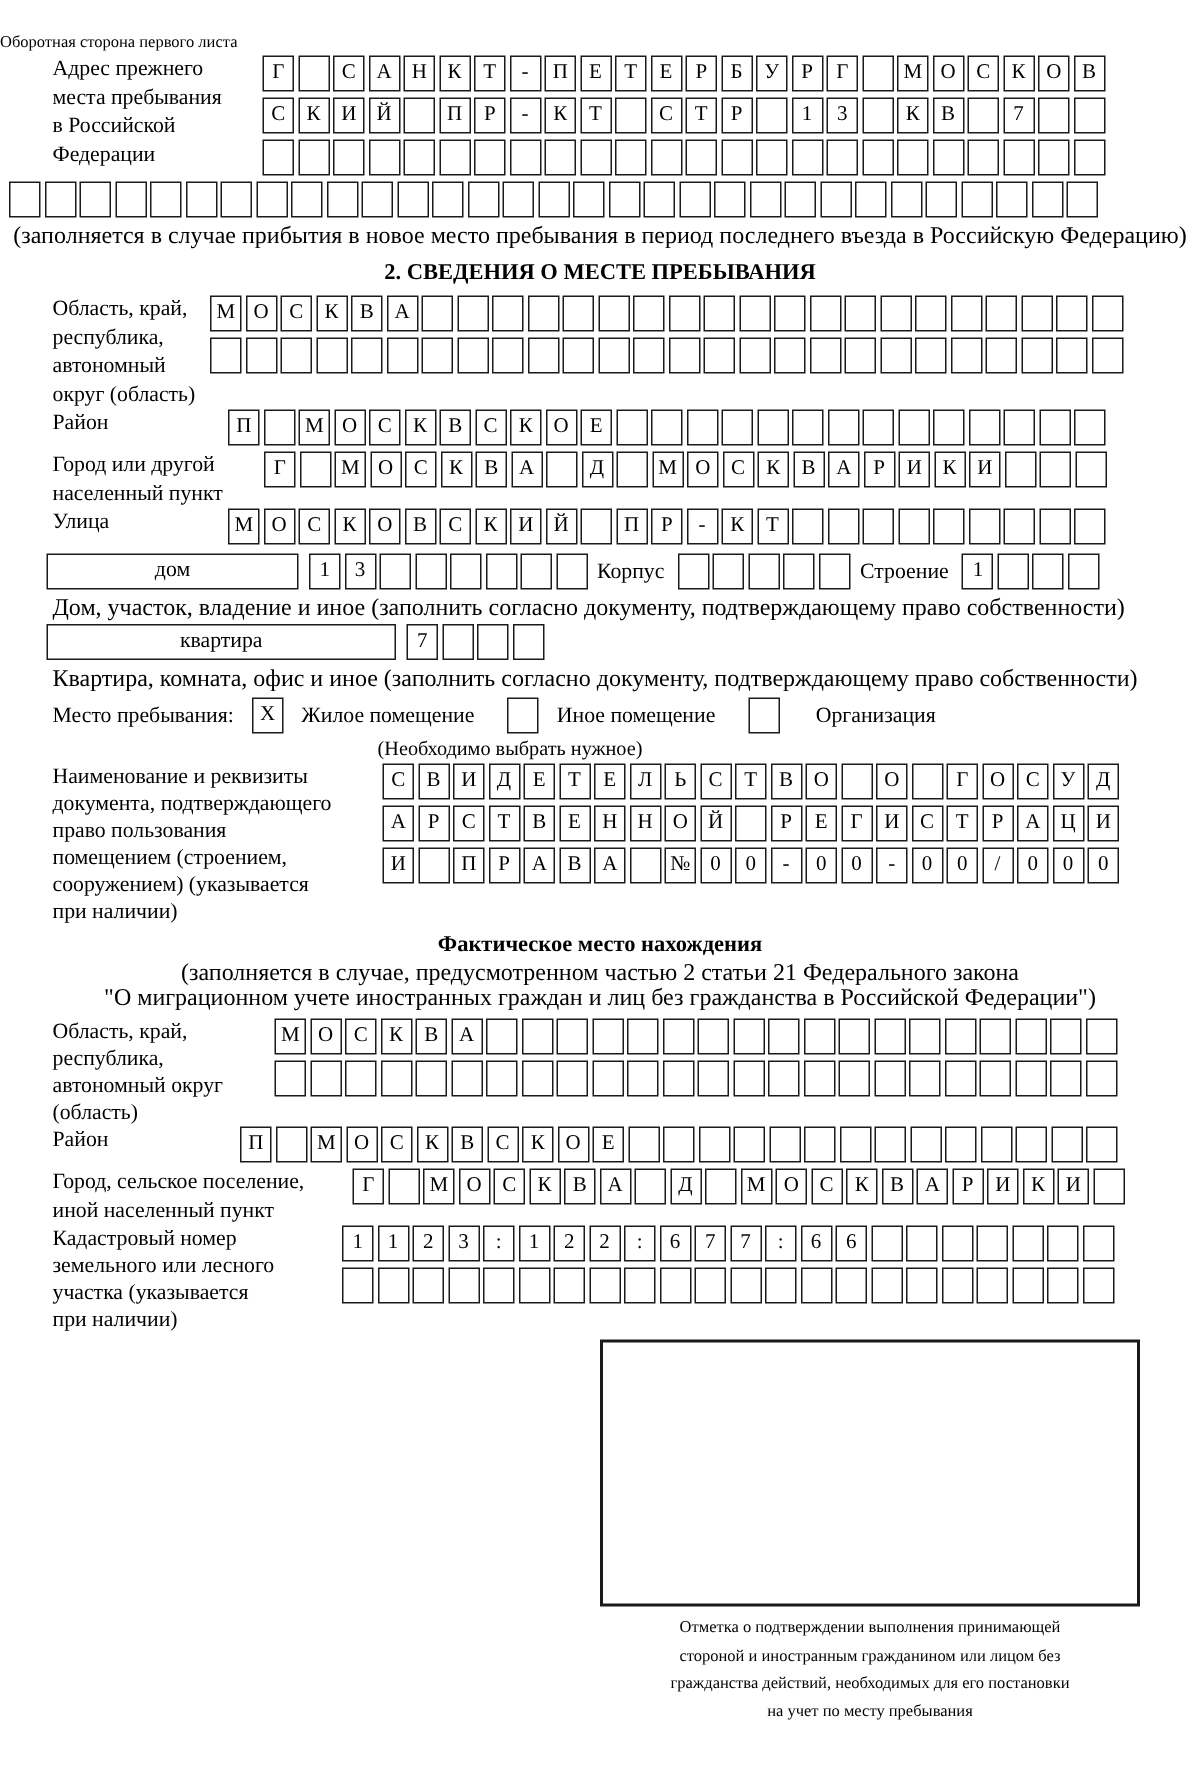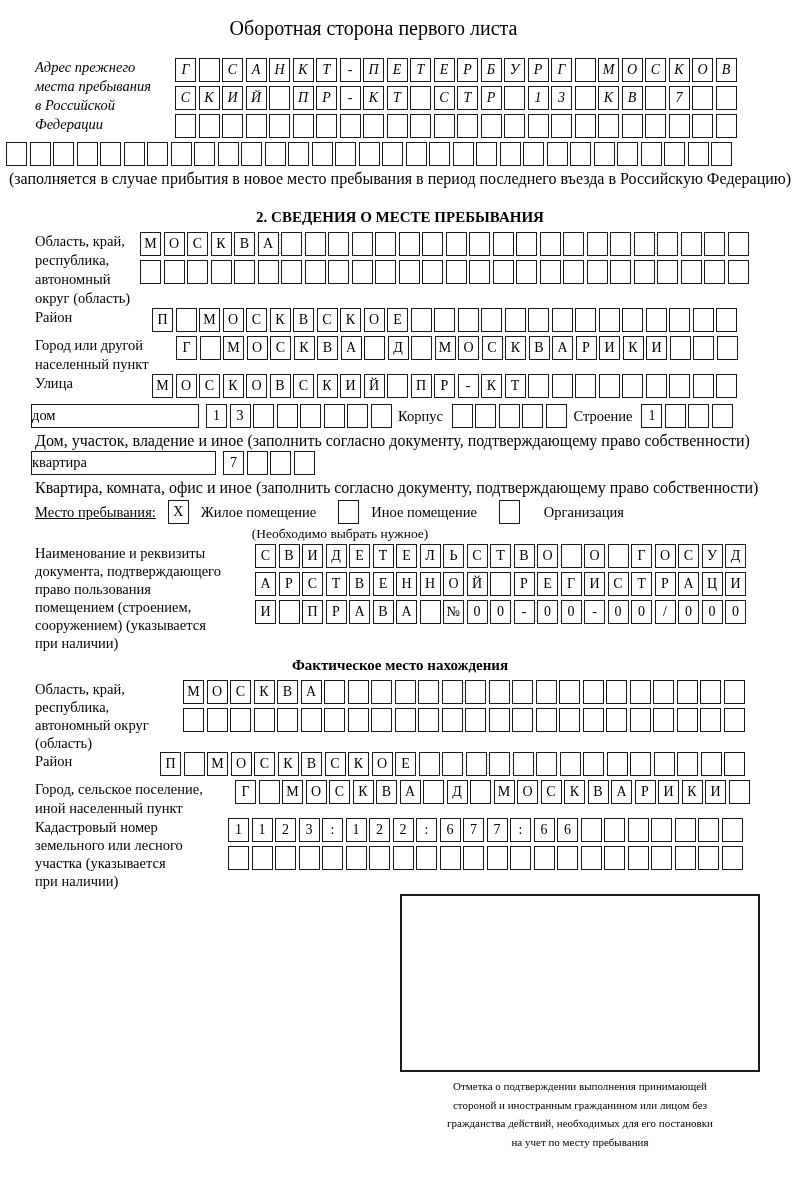--- a/index.html
+++ b/index.html
@@ -4,74 +4,74 @@
 <style>
   * { box-sizing: border-box; }
   html,body { margin:0; padding:0; }
   body {
     width:800px; height:1180px; overflow:hidden;
     background:#ffffff; color:#000;
     font-family:"Liberation Serif", serif;
   }
   .page { position:relative; width:800px; height:1180px; }
 
-  .header-note { margin:20px 53px 0 0; text-align:center; font-size:20px; line-height:17px; }
+  .header-note { margin:20px 53px 0 0; text-align:left; font-size:11px; line-height:17px; }
 
   .field { display:flex; align-items:flex-start; margin-left:35px; }
   .label { font-size:14.5px; line-height:19px; white-space:pre-line; flex-shrink:0; }
   .label.tight { line-height:18px; }
   .w140{width:140px;} .w105{width:105px;} .w117{width:117px;} .w141{width:141px;}
   .w220{width:220px;} .w148{width:148px;} .w125{width:125px;} .w200{width:200px;} .w193{width:193px;}
 
   .cells { white-space:nowrap; height:24px; margin-bottom:4px; }
   .cell {
     display:inline-block; width:21px; height:24px;
     border:1.5px solid #1a1a1a; margin-right:2.5px;
     text-align:center; font-size:14px; line-height:21px; vertical-align:top;
   }
   .fullrow { margin-left:6px; }
 
   .caption { text-align:center; font-size:16px; line-height:17px; white-space:pre-line; }
   .caption-left { text-align:left; margin-left:35px; }
 
   .title { text-align:center; font-weight:bold; font-size:15px; line-height:19px; }
-  .title2 { margin:21px 0 5px 0; }
+  .title2 { margin:7px 0 5px 0; }
   .title3 { margin-top:4px; }
 
   .house-row { display:flex; align-items:flex-start; margin-left:31px; margin-top:2px; }
   .widebox {
     border:1.5px solid #1a1a1a; height:24px; line-height:21px;
-    font-size:14.5px; flex-shrink:0; margin-right:7px;
+    text-align:center; font-size:14.5px; flex-shrink:0; margin-right:7px;
   }
-  .w-dom { width:168px; } .w-kv { width:185px; }
+  .w-dom { width:168px; } .w-kv { width:233px; }
   .inline-label { font-size:14.5px; line-height:24px; margin:0 9px 0 4px; }
 
   .stay-row { display:flex; align-items:center; margin-left:35px; margin-top:4px; height:24px; font-size:14.5px; }
-  .stay-label { margin-right:12px;text-decoration:underline; }
+  .stay-label { margin-right:12px; }
   .checkbox {
     display:inline-block; width:21px; height:24px; flex-shrink:0;
     border:1.5px solid #1a1a1a; text-align:center; line-height:21px; font-size:14px; margin-right:12px;
   }
   .opt-label { margin-right:22px;text-align:right; }
   .opt-3 { margin-left:12px; }
   .note { margin:1px 0 0 205px; width:270px; text-align:center; font-size:13.5px; line-height:17px; }
 
   .mt2{margin-top:2px;} .mt5{margin-top:5px;}
 
   .stamp-box { margin:4px 0 0 400px; width:360px; height:178px; border:2px solid #1a1a1a; }
   .stamp-caption { margin:5px 0 0 388px; width:384px; text-align:center; font-size:11px; line-height:18.5px; white-space:pre-line; }
 </style>
 </head>
 <body>
 
 <div class="page">
 
   <div class="header-note">Оборотная сторона первого листа</div>
 
-  <div class="field" style="margin-top:21px;font-style:italic;">
+  <div class="field" style="">
     <div class="label w140">Адрес прежнего
 места пребывания
 в Российской
 Федерации</div>
     <div>
       <div class="cells"><span class="cell">Г</span><span class="cell"></span><span class="cell">С</span><span class="cell">А</span><span class="cell">Н</span><span class="cell">К</span><span class="cell">Т</span><span class="cell">-</span><span class="cell">П</span><span class="cell">Е</span><span class="cell">Т</span><span class="cell">Е</span><span class="cell">Р</span><span class="cell">Б</span><span class="cell">У</span><span class="cell">Р</span><span class="cell">Г</span><span class="cell"></span><span class="cell">М</span><span class="cell">О</span><span class="cell">С</span><span class="cell">К</span><span class="cell">О</span><span class="cell">В</span></div>
       <div class="cells"><span class="cell">С</span><span class="cell">К</span><span class="cell">И</span><span class="cell">Й</span><span class="cell"></span><span class="cell">П</span><span class="cell">Р</span><span class="cell">-</span><span class="cell">К</span><span class="cell">Т</span><span class="cell"></span><span class="cell">С</span><span class="cell">Т</span><span class="cell">Р</span><span class="cell"></span><span class="cell">1</span><span class="cell">3</span><span class="cell"></span><span class="cell">К</span><span class="cell">В</span><span class="cell"></span><span class="cell">7</span><span class="cell"></span><span class="cell"></span></div>
       <div class="cells"><span class="cell"></span><span class="cell"></span><span class="cell"></span><span class="cell"></span><span class="cell"></span><span class="cell"></span><span class="cell"></span><span class="cell"></span><span class="cell"></span><span class="cell"></span><span class="cell"></span><span class="cell"></span><span class="cell"></span><span class="cell"></span><span class="cell"></span><span class="cell"></span><span class="cell"></span><span class="cell"></span><span class="cell"></span><span class="cell"></span><span class="cell"></span><span class="cell"></span><span class="cell"></span><span class="cell"></span></div>
     </div>
   </div>
@@ -142,20 +142,22 @@
 сооружением) (указывается
 при наличии)</div>
     <div>
       <div class="cells"><span class="cell">С</span><span class="cell">В</span><span class="cell">И</span><span class="cell">Д</span><span class="cell">Е</span><span class="cell">Т</span><span class="cell">Е</span><span class="cell">Л</span><span class="cell">Ь</span><span class="cell">С</span><span class="cell">Т</span><span class="cell">В</span><span class="cell">О</span><span class="cell"></span><span class="cell">О</span><span class="cell"></span><span class="cell">Г</span><span class="cell">О</span><span class="cell">С</span><span class="cell">У</span><span class="cell">Д</span></div>
       <div class="cells"><span class="cell">А</span><span class="cell">Р</span><span class="cell">С</span><span class="cell">Т</span><span class="cell">В</span><span class="cell">Е</span><span class="cell">Н</span><span class="cell">Н</span><span class="cell">О</span><span class="cell">Й</span><span class="cell"></span><span class="cell">Р</span><span class="cell">Е</span><span class="cell">Г</span><span class="cell">И</span><span class="cell">С</span><span class="cell">Т</span><span class="cell">Р</span><span class="cell">А</span><span class="cell">Ц</span><span class="cell">И</span></div>
       <div class="cells"><span class="cell">И</span><span class="cell"></span><span class="cell">П</span><span class="cell">Р</span><span class="cell">А</span><span class="cell">В</span><span class="cell">А</span><span class="cell"></span><span class="cell">№</span><span class="cell">0</span><span class="cell">0</span><span class="cell">-</span><span class="cell">0</span><span class="cell">0</span><span class="cell">-</span><span class="cell">0</span><span class="cell">0</span><span class="cell">/</span><span class="cell">0</span><span class="cell">0</span><span class="cell">0</span></div>
     </div>
   </div>
 
   <div class="title title3">Фактическое место нахождения</div>
+  <div class="caption">(заполняется в случае, предусмотренном частью 2 статьи 21 Федерального закона
+"О миграционном учете иностранных граждан и лиц без гражданства в Российской Федерации")</div>
 
   <div class="field mt5">
     <div class="label tight w148">Область, край,
 республика,
 автономный округ
 (область)</div>
     <div>
       <div class="cells"><span class="cell">М</span><span class="cell">О</span><span class="cell">С</span><span class="cell">К</span><span class="cell">В</span><span class="cell">А</span><span class="cell"></span><span class="cell"></span><span class="cell"></span><span class="cell"></span><span class="cell"></span><span class="cell"></span><span class="cell"></span><span class="cell"></span><span class="cell"></span><span class="cell"></span><span class="cell"></span><span class="cell"></span><span class="cell"></span><span class="cell"></span><span class="cell"></span><span class="cell"></span><span class="cell"></span><span class="cell"></span></div>
       <div class="cells"><span class="cell"></span><span class="cell"></span><span class="cell"></span><span class="cell"></span><span class="cell"></span><span class="cell"></span><span class="cell"></span><span class="cell"></span><span class="cell"></span><span class="cell"></span><span class="cell"></span><span class="cell"></span><span class="cell"></span><span class="cell"></span><span class="cell"></span><span class="cell"></span><span class="cell"></span><span class="cell"></span><span class="cell"></span><span class="cell"></span><span class="cell"></span><span class="cell"></span><span class="cell"></span><span class="cell"></span></div>
     </div>

